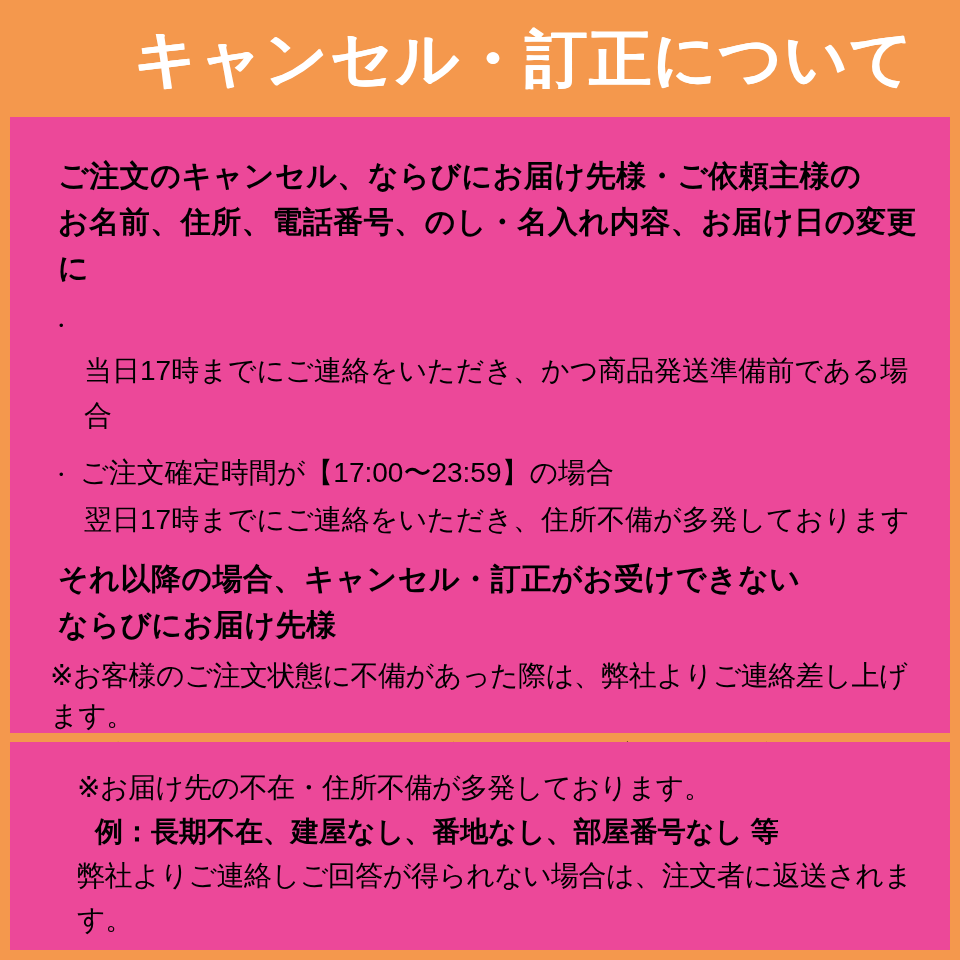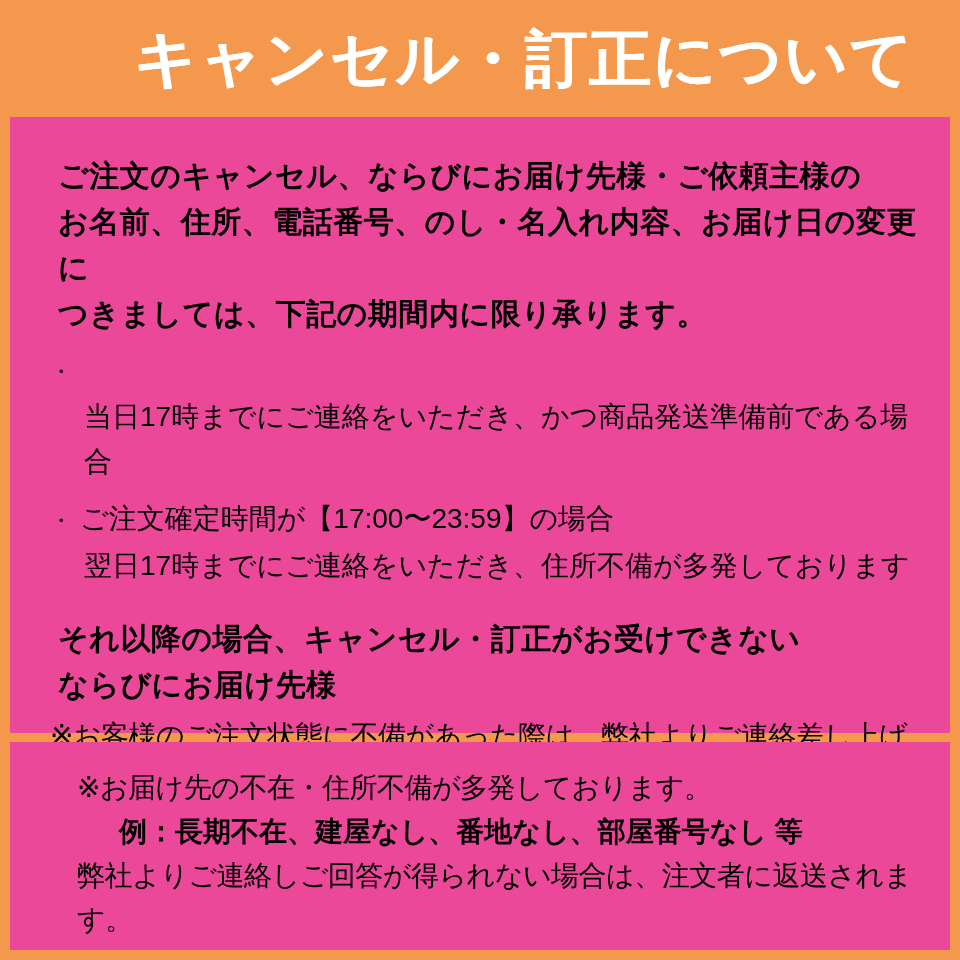--- a/index.html
+++ b/index.html
@@ -72,21 +72,21 @@
     line-height: 45px;
   }
   .case-head { display: flex; align-items: baseline; }
   .bullet-dot {
     width: 30px;
     display: inline-block;
     font-size: 22px;
   }
   .case-detail { margin-left: 34px; }
   .warning {
-    margin-top: 28px;
+    margin-top: 14px;
     margin-left: 8px;
     font-weight: bold;
     font-size: 30px;
     line-height: 46px;
     letter-spacing: 0.5px;
   }
   .note {
     margin-top: 8px;
     font-size: 28px;
     line-height: 40px;
@@ -95,40 +95,39 @@
   .note-cont { margin-left: 36px; }
   .delivery-line {
     font-size: 28px;
     line-height: 44px;
     letter-spacing: -0.5px;
   }
   .delivery-example {
     font-size: 28px;
     line-height: 44px;
     font-weight: bold;
-    margin-left: 42px;
+    margin-left: 18px;
     letter-spacing: 0;
   }
   .delivery-last { }
 </style>
 </head>
 <body>
 
 <div class="frame">
 
   <div class="header">
     <div class="title">キャンセル・訂正について</div>
   </div>
 
   <div class="box box1">
 
     <div class="intro">
       <div>ご注文のキャンセル、ならびにお届け先様・ご依頼主様の</div>
       <div>お名前、住所、電話番号、のし・名入れ内容、お届け日の変更に</div>
-      <div>つきましては、下記の期間内に限り承ります。</div>
     </div>
 
     <div class="case">
       <div class="case-head">
         <span class="bullet-dot">・</span>
       </div>
       <div class="case-detail">当日17時までにご連絡をいただき、かつ商品発送準備前である場合</div>
     </div>
 
     <div class="case">

